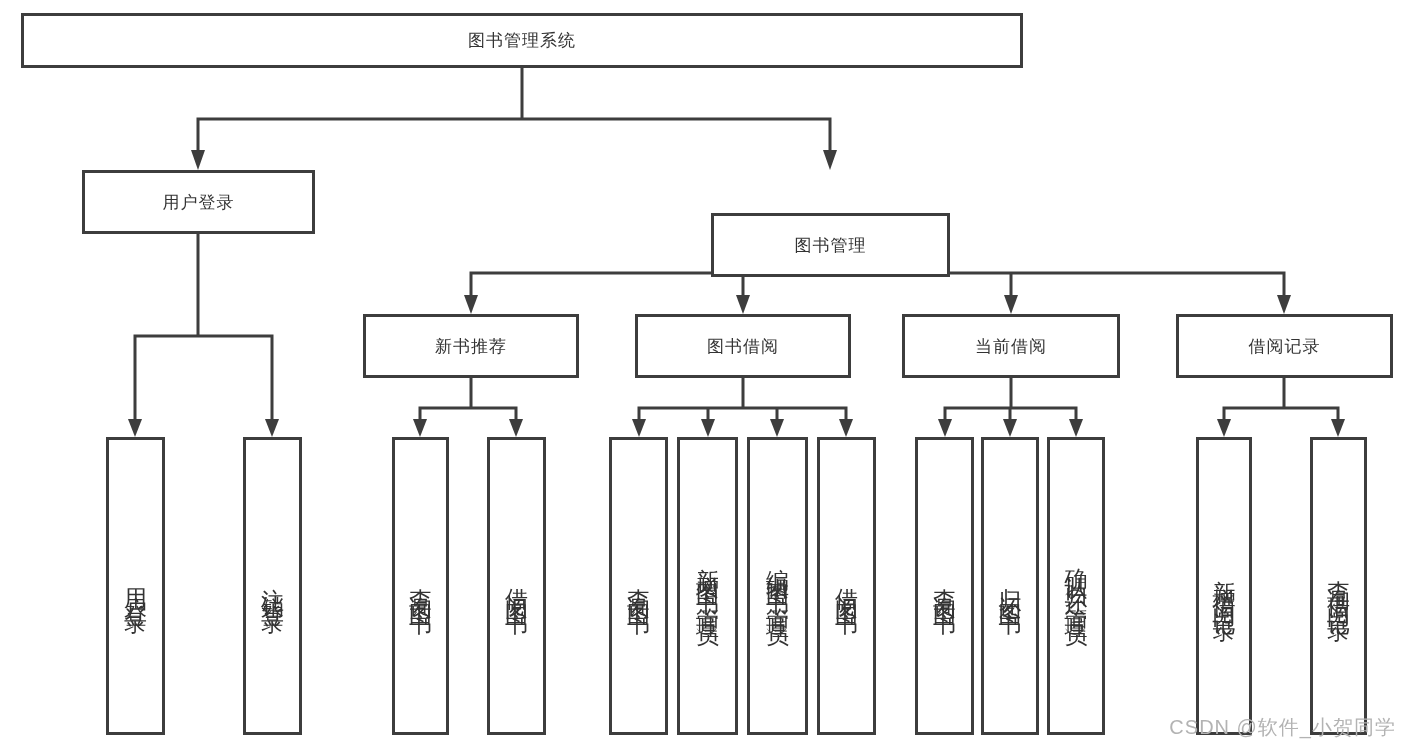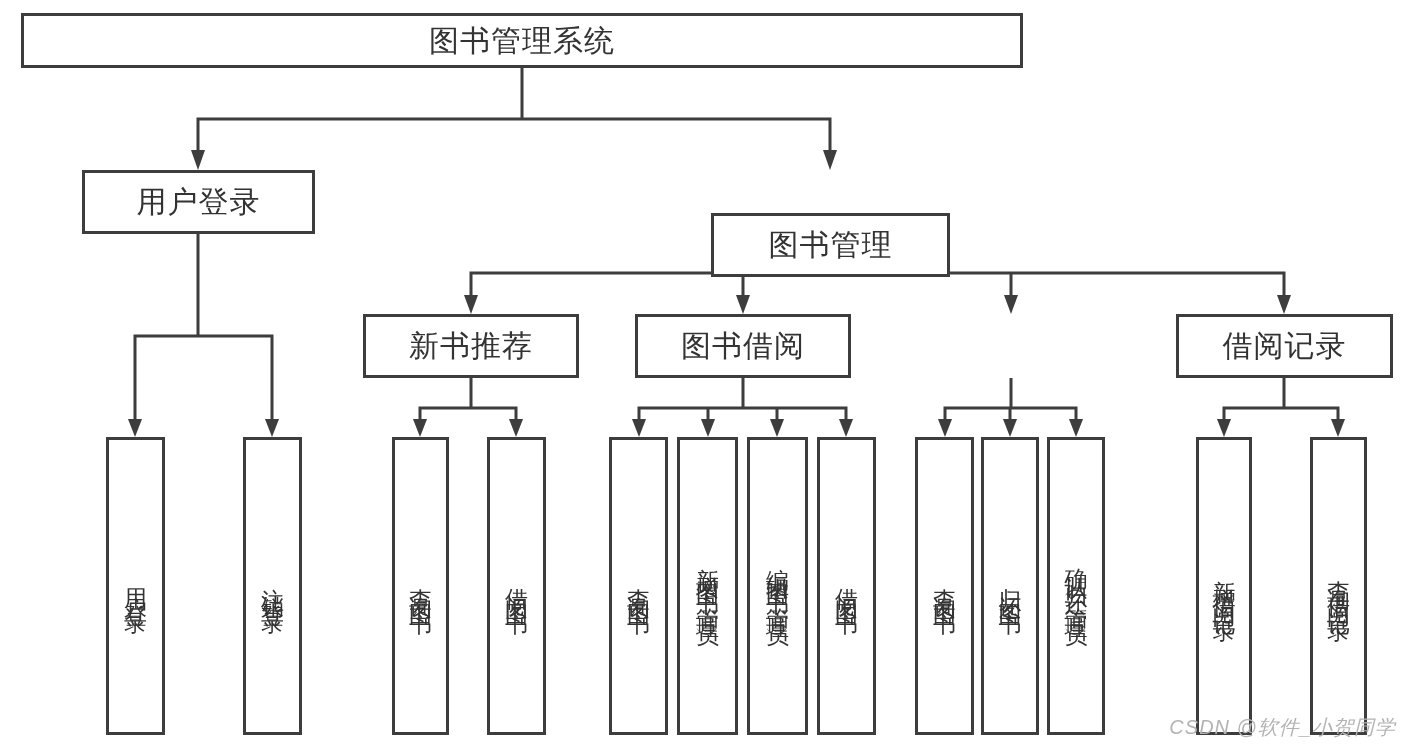--- a/index.html
+++ b/index.html
@@ -13,21 +13,21 @@
   .canvas{position:relative;width:1405px;height:747px;background:var(--bg);overflow:hidden;}
   .wires{position:absolute;left:0;top:0;width:1405px;height:747px;}
   .cline{stroke:var(--line-color);stroke-width:3;fill:none;}
   .arrow{fill:var(--line-color);stroke:none;}
   .box{
     position:absolute;box-sizing:border-box;
     border:3px solid var(--line-color);background:var(--bg);
     display:flex;align-items:center;justify-content:center;
   }
   .hlabel{
-    font-size:30px;color:var(--text-color);letter-spacing:1px;
+    font-size:17px;color:var(--text-color);letter-spacing:1px;
     white-space:nowrap;line-height:1;
   }
   .vlabel{
     writing-mode:vertical-rl;text-orientation:mixed;
     font-size:23px;color:var(--text-color);
     letter-spacing:8px;line-height:1;white-space:nowrap;
   }
   
   .n-root{left:21px;top:13px;width:1002px;height:55px;}
   
@@ -50,21 +50,20 @@
   .lf8{left:817px;width:59px;}
   .lf9{left:915px;width:59px;}
   .lf10{left:981px;width:58px;}
   .lf11{left:1047px;width:58px;}
   .lf12{left:1196px;width:56px;}
   .lf13{left:1310px;width:57px;}
   .watermark{
     position:absolute;right:9px;bottom:6px;
     font-size:20px;color:var(--wm-color);letter-spacing:1px;
     white-space:nowrap;
-    font-style:italic;
   }
 </style>
 </head>
 <body>
 
 <div class="canvas">
 
   <svg class="wires" viewBox="0 0 1405 747" xmlns="http://www.w3.org/2000/svg">
 
     <path class="cline" d="M522 66 V119 M198 152 V119 H830 V152"></path>
@@ -111,20 +110,23 @@
   <div class="box n-bookmgmt">
     <span class="hlabel">图书管理</span>
   </div>
 
   <div class="box n-newbook">
     <span class="hlabel">新书推荐</span>
   </div>
   <div class="box n-borrow">
     <span class="hlabel">图书借阅</span>
   </div>
+  <div class="box n-current">
+    <span class="hlabel">当前借阅</span>
+  </div>
   <div class="box n-records">
     <span class="hlabel">借阅记录</span>
   </div>
 
   <div class="box leaf lf1">
     <span class="vlabel">用户登录</span>
   </div>
   <div class="box leaf lf2">
     <span class="vlabel">注销登录</span>
   </div>

